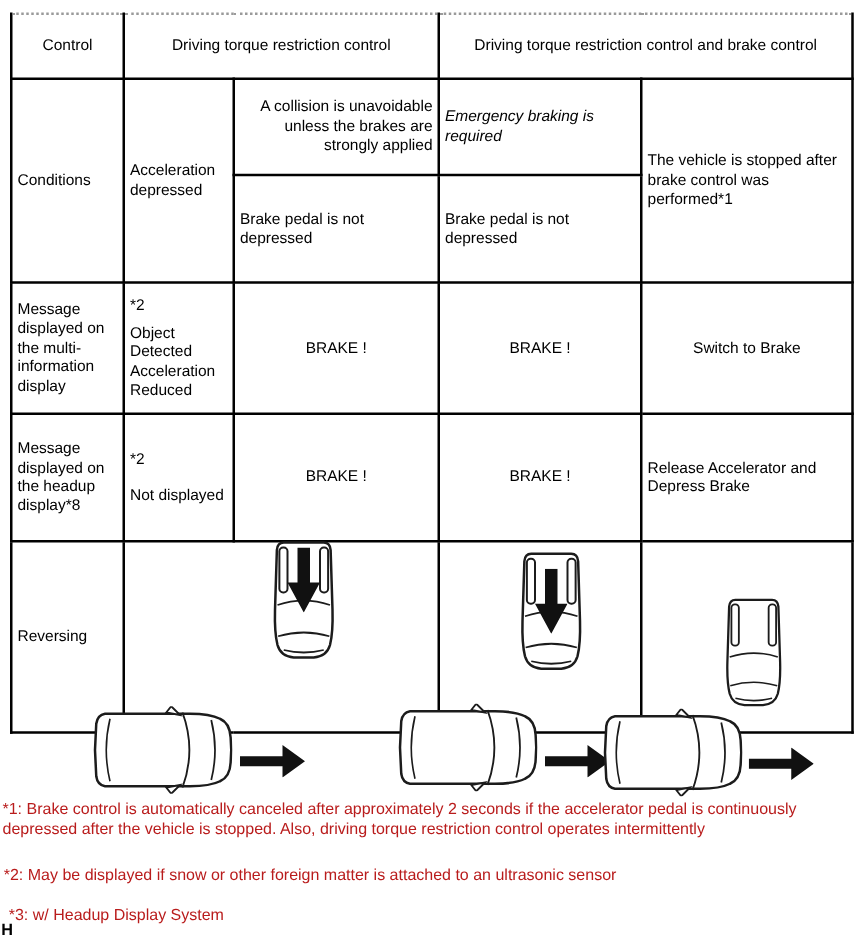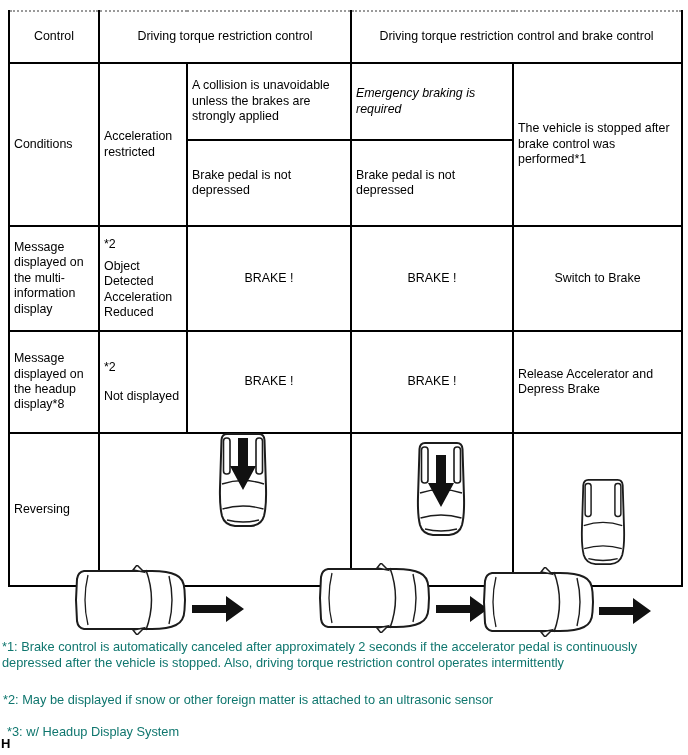--- a/index.html
+++ b/index.html
@@ -12,26 +12,26 @@
   tr.r1{height:52px;padding-left:26px;} tr.r2{height:77px;} tr.r3{height:86px;} tr.r4{height:105px;}
   tr.r5{height:102px;} tr.r6{height:153px;}
   .ctr{text-align:center;vertical-align:middle;}
   .top{vertical-align:top;}
   .pl3{padding-left:3px;padding-right:0;}
   .pl6{padding-left:6px;}
   .pl8{padding-left:8px;}
   .pl17{padding-left:17px;padding-top:16px;font-style:italic;}
   .pl28{padding-left:28px;}
   .pl25{padding-left:25px;}
-  .collision{padding-left:6px;padding-top:10px;}
+  .collision{padding-left:6px;padding-top:10px;text-align:right;}
   .note-gap-sm{margin-top:7px;}
   .note-gap-lg{margin-top:14px;}
   .illu{position:relative;overflow:hidden;padding:0;}
   .abs{position:absolute;}
-  .fnote{position:absolute;font-size:12.8px;line-height:1.22;color:#0f766e;}
+  .fnote{position:absolute;font-size:12.8px;line-height:1.22;color:#b91c1c;}
   .pagemark{position:absolute;font-size:13px;font-weight:bold;}
   svg{display:block;}
 </style>
 </head>
 <body>
 
 <table class="tbl">
   <colgroup>
     <col style="width:90px">
       <col style="width:88px">
@@ -42,21 +42,21 @@
 
   <tbody>
       <tr class="r1">
     <td class="ctr">Control</td>
     <td class="ctr" colspan="2">Driving torque restriction control</td>
     <td class="ctr" colspan="2">Driving torque restriction control and brake control</td>
   </tr>
 
   <tr class="r2">
     <td class="pl8" rowspan="2">Conditions</td>
-    <td class="pl6" rowspan="2">Acceleration restricted</td>
+    <td class="pl6" rowspan="2">Acceleration depressed</td>
     <td class="top collision">A collision is unavoidable unless the brakes are strongly applied</td>
     <td class="top pl17">Emergency braking is required</td>
     <td class="pl8" rowspan="2">The vehicle is stopped after brake control was performed*1</td>
   </tr>
 
   <tr class="r3">
     <td class="pl28">Brake pedal is not depressed</td>
     <td class="pl25">Brake pedal is not depressed</td>
   </tr>
 

